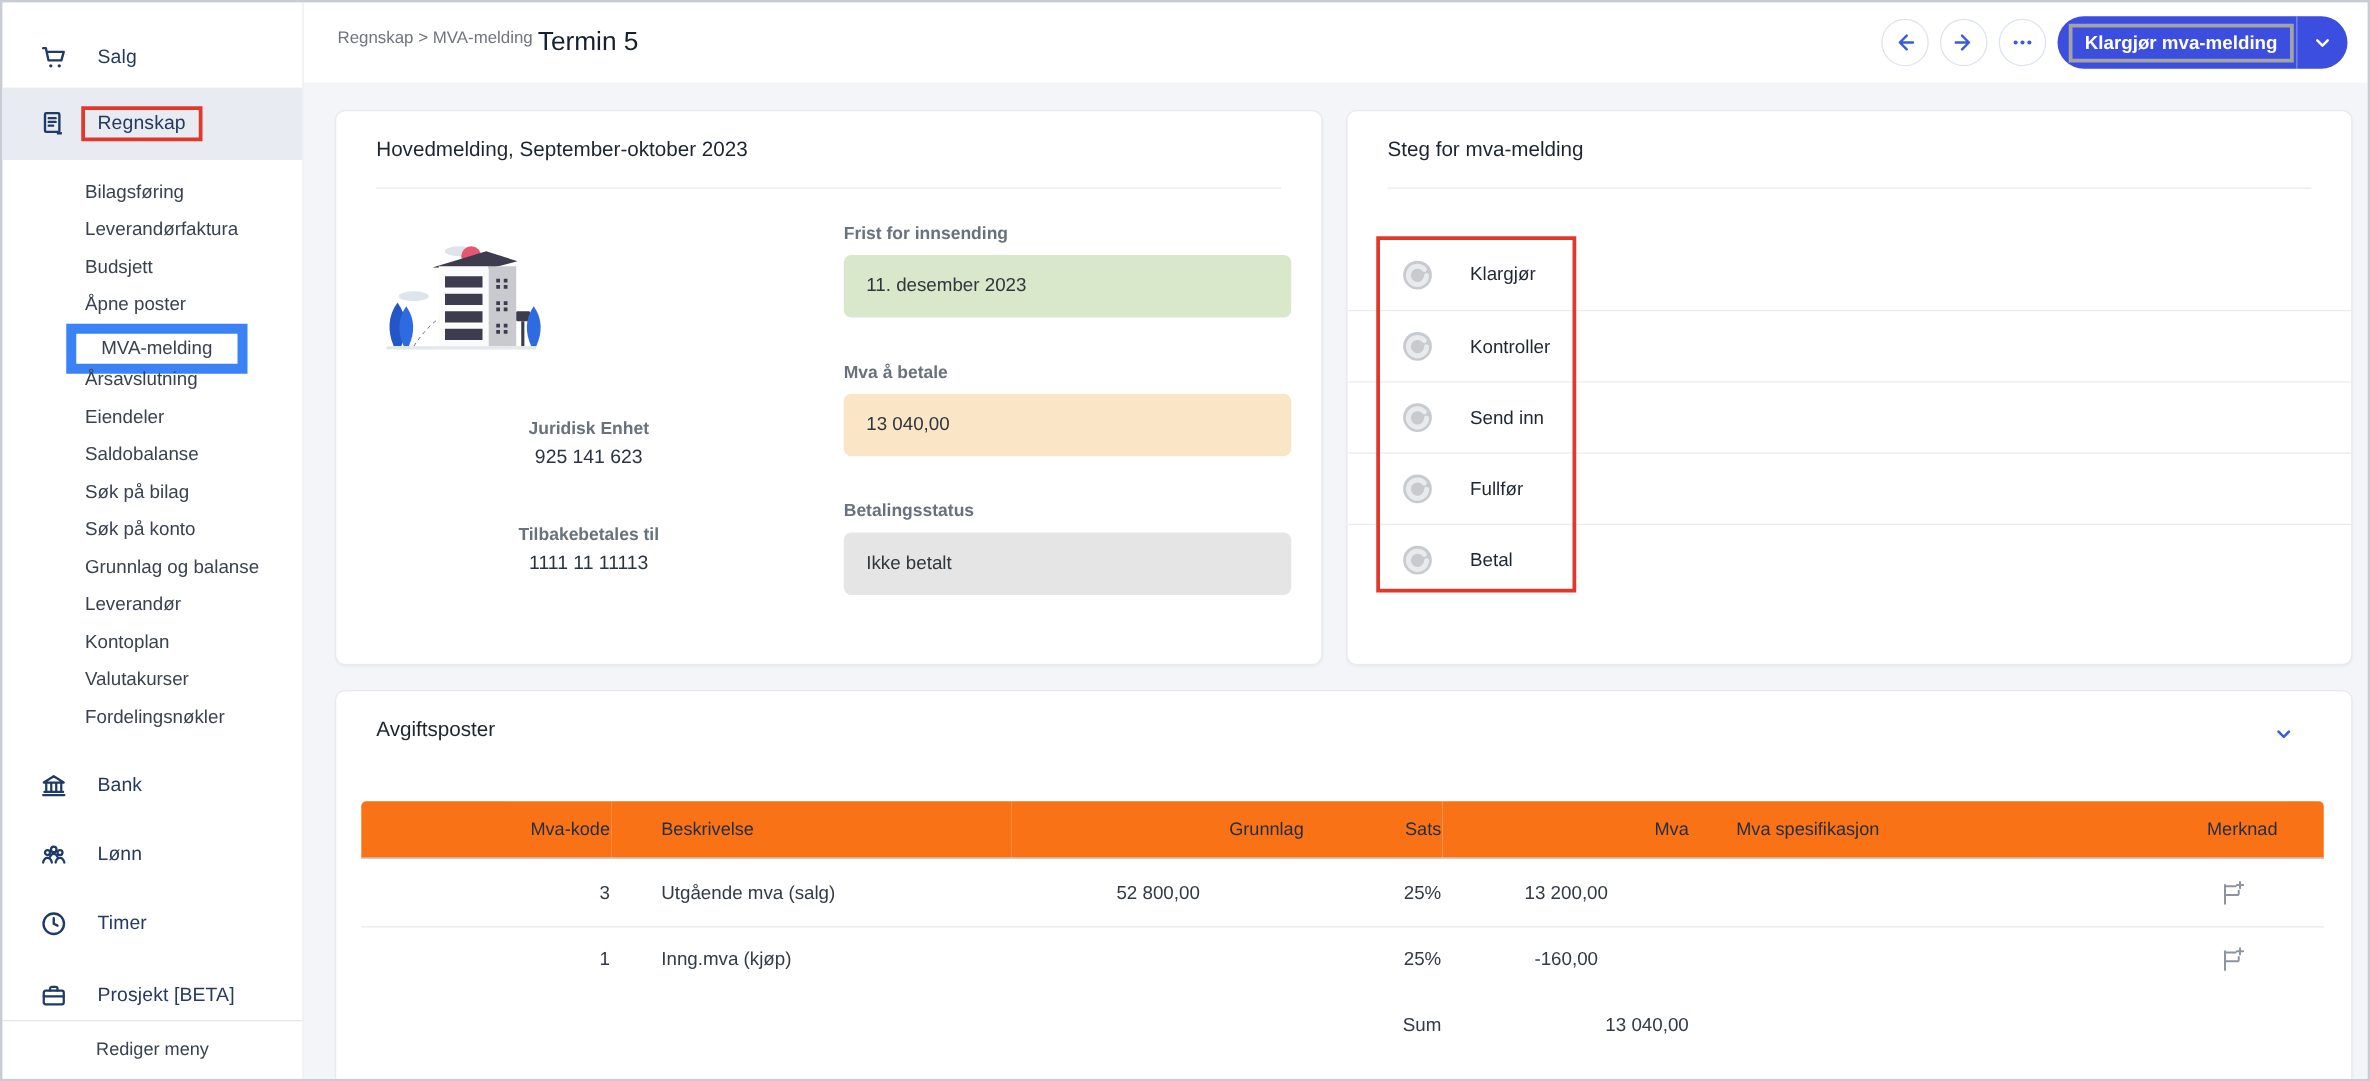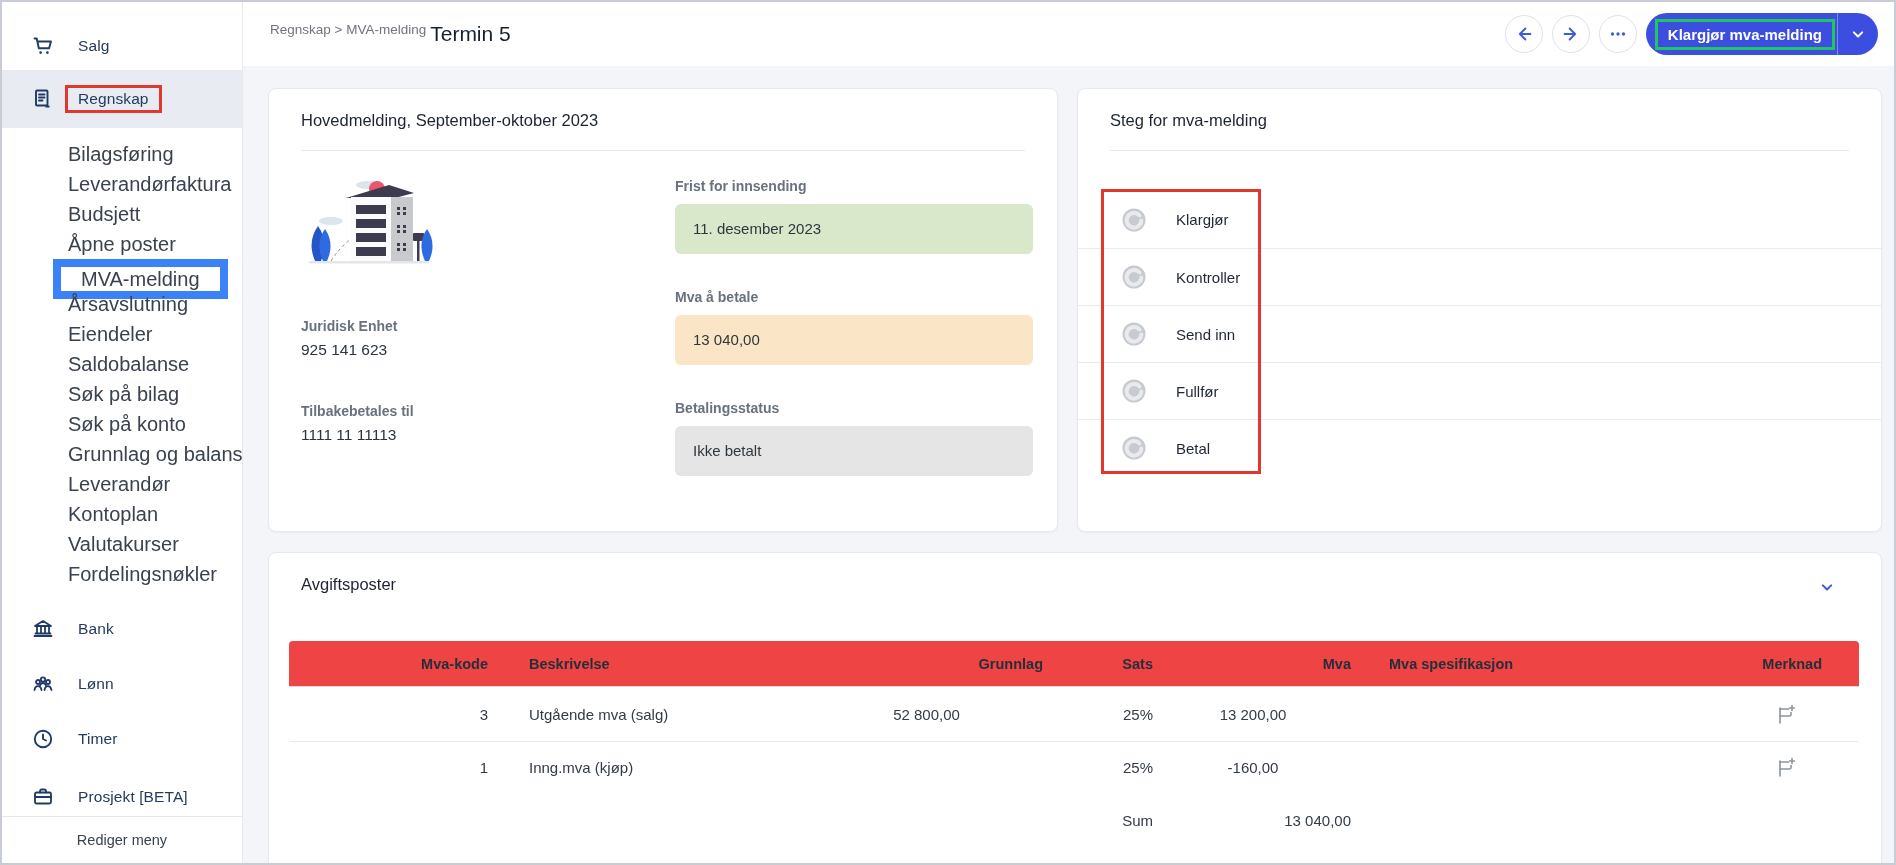--- a/index.html
+++ b/index.html
@@ -11,48 +11,48 @@
   .nav-item{display:flex;align-items:center;gap:22px;padding-left:28px;cursor:pointer;}
   .nav-item .nav-icon{width:26px;height:26px;display:flex;align-items:center;justify-content:center;flex:0 0 26px;}
   .nav-item .nav-label{font-size:15.5px;color:#253a5e;letter-spacing:.1px;}
   .item-salg{height:48px;margin-top:20px;}
   .item-regnskap{height:58px;background:#e9ebf2;}
   .item-bank{height:48px;margin-top:16px;}
   .item-lonn{height:48px;margin-top:7px;}
   .item-timer{height:48px;margin-top:7px;}
   .item-prosjekt{height:48px;margin-top:10px;}
   .submenu{margin-top:11px;}
-  .submenu-item{display:block;height:30px;line-height:30px;padding-left:66px;font-size:20px;color:#39424e;cursor:pointer;white-space:nowrap;}
+  .submenu-item{display:block;height:30px;line-height:30px;padding-left:66px;font-size:15px;color:#39424e;cursor:pointer;white-space:nowrap;}
   .ann-box{border:3px solid #e0382c;padding:2px 10px;margin-left:-13px;display:inline-block;}
   .ann-box-sub{border:8px solid #3b82f6;padding:1px 20px;margin-left:-15px;display:inline-block;line-height:22px;}
   .sidebar-footer{height:46px;border-top:1px solid #e4e6ea;display:flex;align-items:center;justify-content:center;font-size:14.5px;color:#39424e;cursor:pointer;}
 
   
   .main{flex:1;display:flex;flex-direction:column;min-width:0;}
   .topbar{height:64px;background:#fff;display:flex;align-items:center;justify-content:space-between;padding:0 16px 0 27px;}
   .tb-left{display:flex;flex-direction:row;justify-content:center;gap:4px;}
   .breadcrumb{font-size:13.5px;color:#71747c;cursor:pointer;}
   .page-title{font-size:21px;font-weight:500;color:#16202e;}
   .tb-right{display:flex;align-items:center;gap:9px;}
   .circle-btn{width:38px;height:38px;border-radius:50%;border:1px solid #dce2f0;background:#fff;display:flex;align-items:center;justify-content:center;cursor:pointer;box-sizing:border-box;}
   .split-btn{display:flex;align-items:center;height:42px;background:#3c4ee0;border-radius:21px;color:#fff;cursor:pointer;overflow:hidden;}
-  .split-btn .label-wrap{border:3px solid #22c55e;padding:4px 10px;margin:0 2px 0 9px;font-size:15px;font-weight:700;white-space:nowrap;}
+  .split-btn .label-wrap{border:3px solid #a3a3a3;padding:4px 10px;margin:0 2px 0 9px;font-size:15px;font-weight:700;white-space:nowrap;}
   .split-btn .divider{width:1px;height:42px;background:rgba(255,255,255,.35);}
   .split-btn .dd{width:40px;height:42px;display:flex;align-items:center;justify-content:center;}
 
   .content{flex:1;position:relative;background:#f4f5f8;overflow:hidden;}
   .card{position:absolute;background:#fff;border:1px solid #e7e9ee;border-radius:8px;box-shadow:0 1px 2px rgba(16,24,40,.04);box-sizing:border-box;}
   .card-hoved{left:25px;top:22px;width:790px;height:444px;}
   .card-steps{left:834px;top:22px;width:805px;height:444px;}
   .card-table{left:25px;top:486px;width:1614px;height:380px;}
   .card-title{position:absolute;left:32px;top:22px;font-size:16.5px;color:#1d2530;}
   .card-divider{position:absolute;top:61px;left:32px;right:32px;border-top:1px solid #e7e9ee;}
 
   
-  .left-col{position:absolute;left:32px;top:80px;width:340px;}
+  .left-col{position:absolute;left:32px;top:96px;width:340px;text-align:center;}
   .illustration{width:135px;height:100px;}
   .field-label{font-size:14px;font-weight:700;color:#68717c;line-height:18px;}
   .field-value{font-size:15.5px;color:#2a3340;line-height:22px;margin-top:4px;}
   .lf1{margin-top:48px;}
   .lf2{margin-top:41px;}
   .right-col{position:absolute;left:406px;top:88px;width:358px;}
   .rfield{margin-bottom:34px;}
   .status-box{margin-top:9px;height:50px;line-height:50px;border-radius:6px;padding-left:18px;font-size:15px;color:#30363c;box-sizing:border-box;}
   .box-green{background:#d9e7ca;}
   .box-orange{background:#fae6c6;}
@@ -61,21 +61,21 @@
   
   .steps-list{position:absolute;top:102px;left:0;right:0;}
   .step-row{height:57px;display:flex;align-items:center;gap:29px;padding-left:43px;box-sizing:border-box;}
   .step-row + .step-row{border-top:1px solid #e9ebef;}
   .step-label{font-size:15px;color:#1f2732;}
   .steps-ann{position:absolute;left:23px;top:100px;width:160px;height:285px;border:3px solid #e0382c;box-sizing:border-box;pointer-events:none;z-index:2;}
 
   
   .tbl-chevron{position:absolute;right:44px;top:24px;cursor:pointer;}
   .tax-table{position:absolute;left:20px;top:88px;right:22px;border-collapse:collapse;width:calc(100% - 42px);}
-  .tax-table th{height:43px;background:#ef4444;font-size:14.5px;font-weight:700;color:#262e3c;border-bottom:1px solid #d4dae6;}
+  .tax-table th{height:43px;background:#f97316;font-size:14.5px;font-weight:400;color:#262e3c;border-bottom:1px solid #d4dae6;}
   .tax-table th:first-child{border-top-left-radius:4px;}
   .tax-table th:last-child{border-top-right-radius:4px;}
   .tax-table td{font-size:15px;color:#333b46;}
   .tr-1 td{height:52px;border-bottom:1px solid #e7e9ee;}
   .tr-2 td{height:48px;}
   .tr-sum td{height:55px;}
   .col-r{text-align:right;}
   .col-l{text-align:left;padding-left:40px;}
   .col-spes{text-align:left;padding-left:37px;}
   .col-merk{text-align:right;padding-right:37px;}

